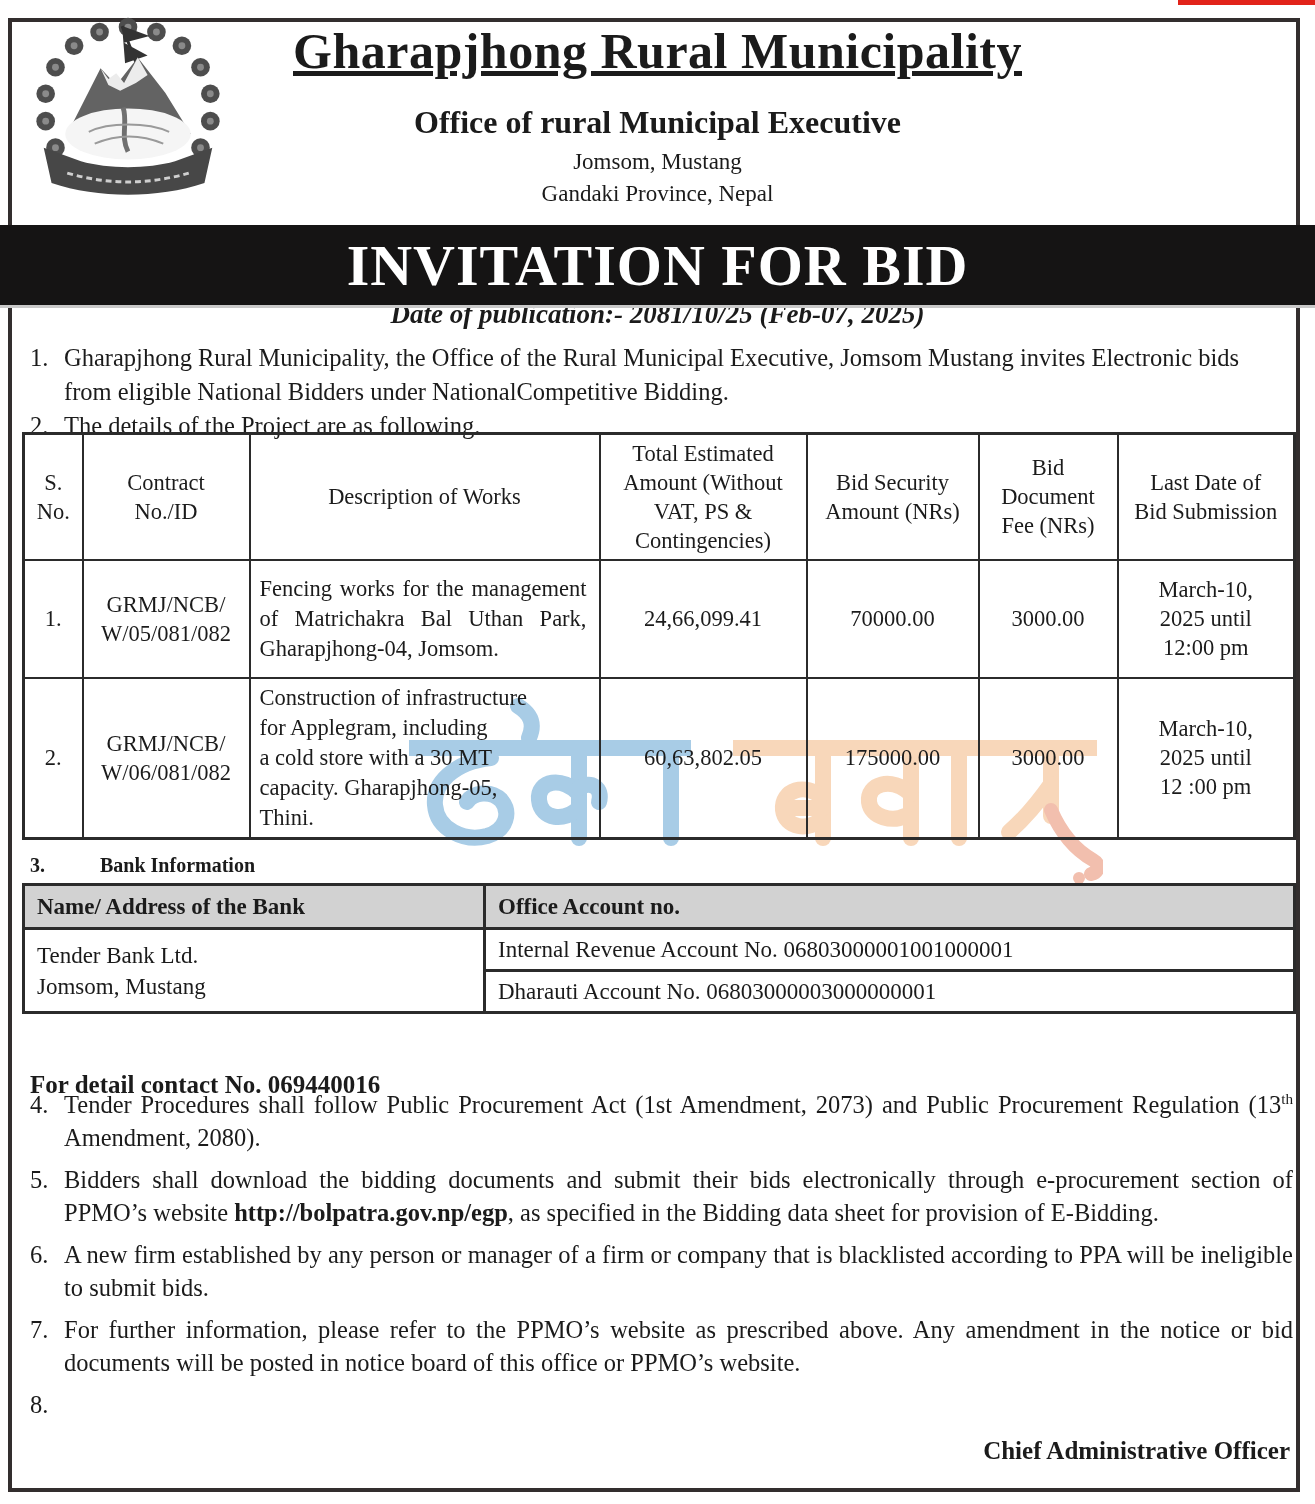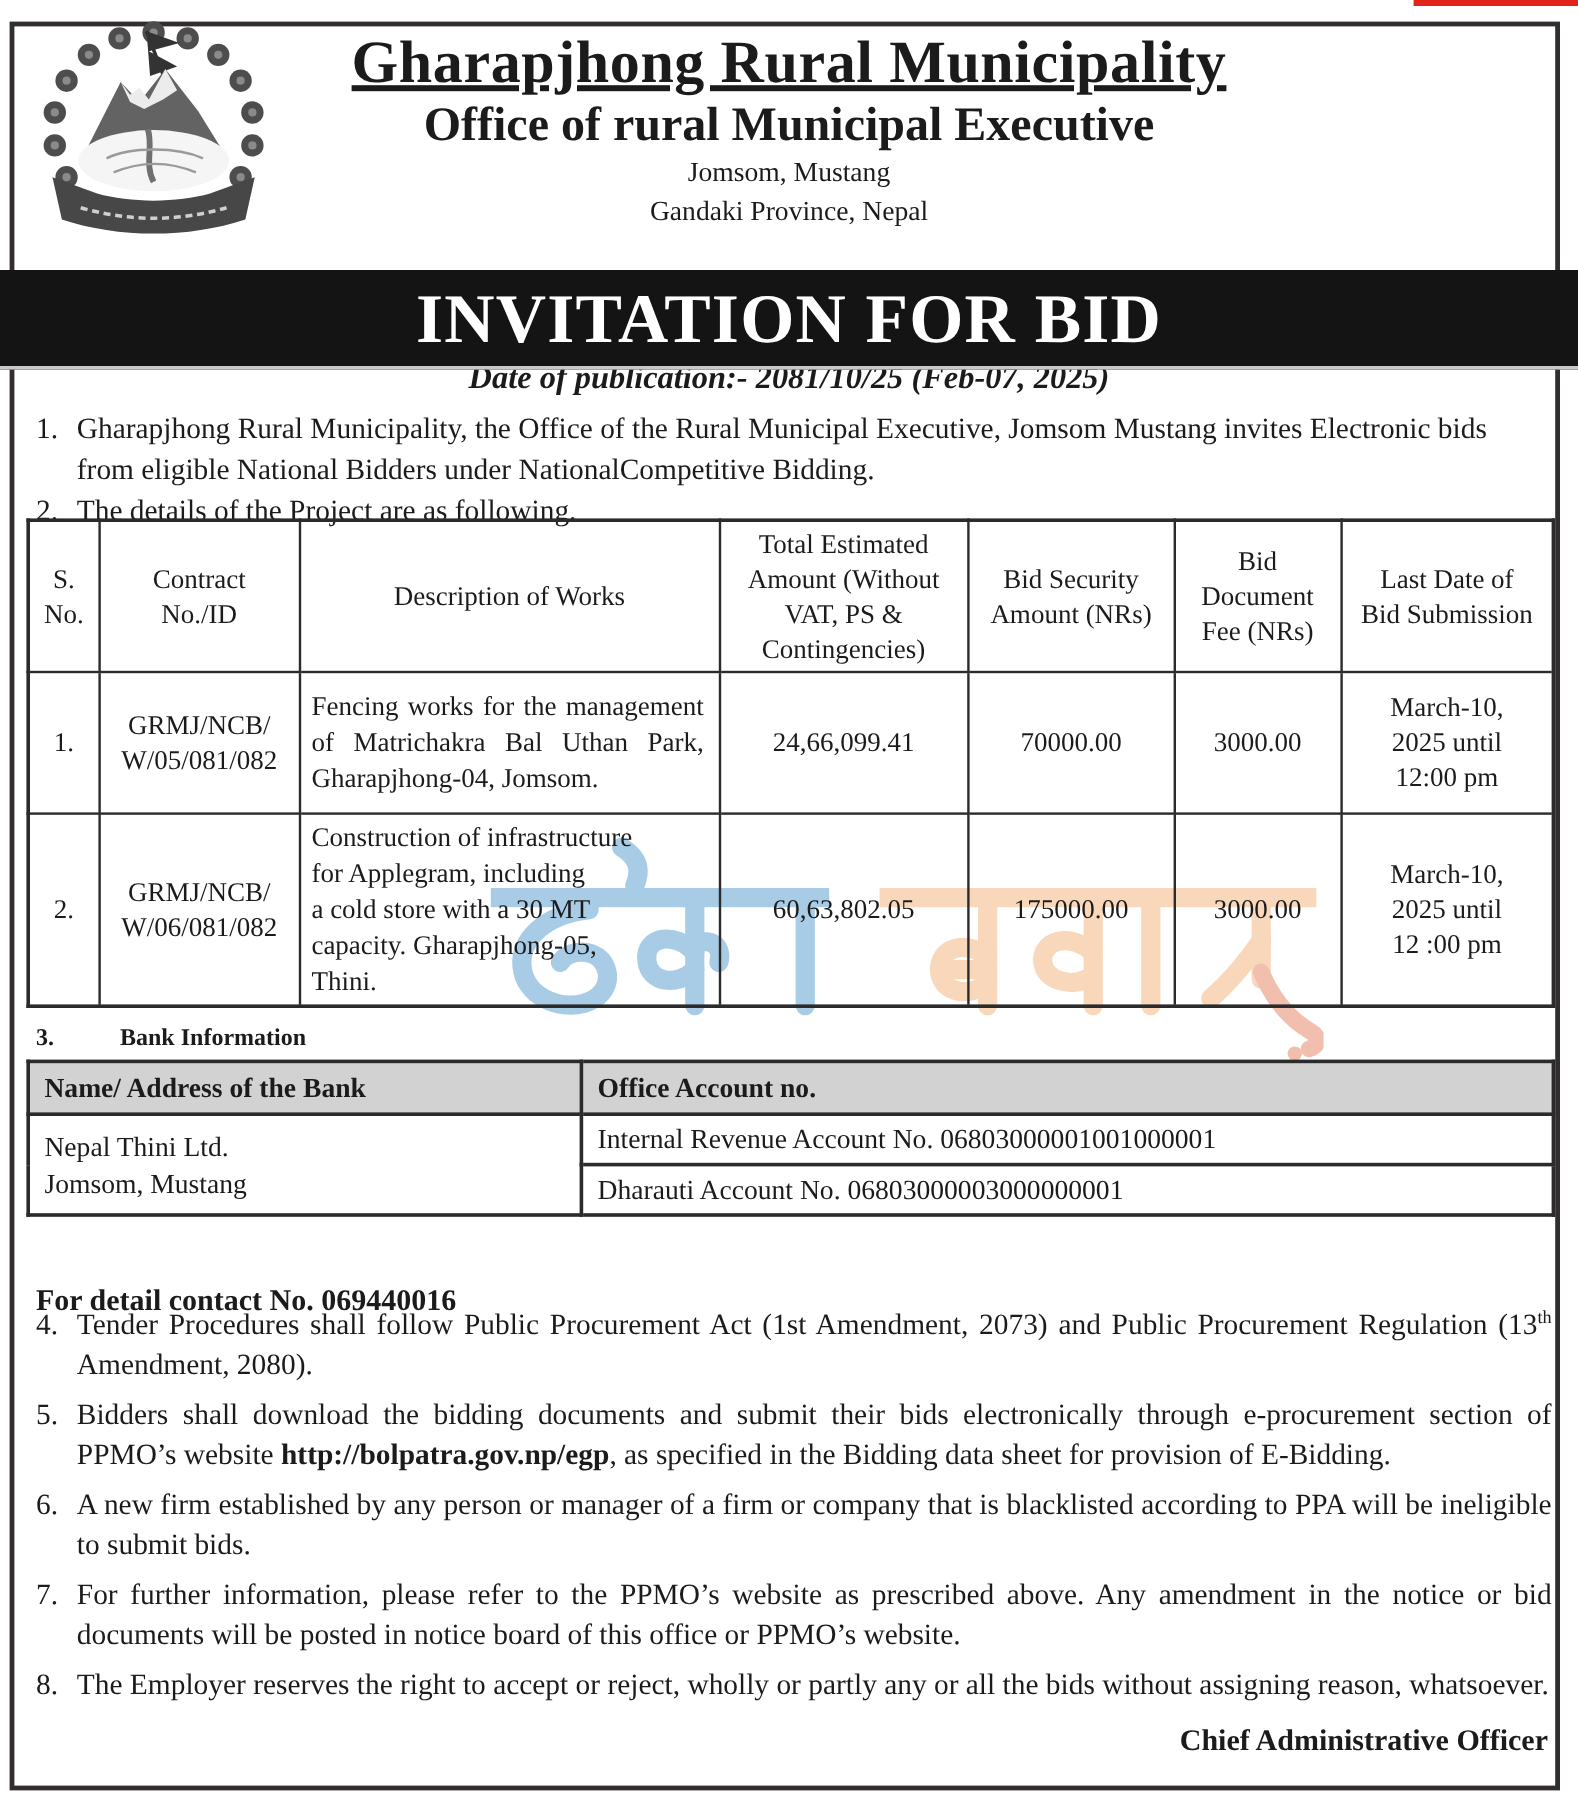--- a/index.html
+++ b/index.html
@@ -5,21 +5,21 @@
   html,body{margin:0;padding:0;background:#ffffff;}
   #page{position:relative;width:1315px;height:1504px;background:#ffffff;overflow:hidden;
         font-family:"Liberation Serif",serif;color:#1b1b1b;}
   .red-bar{position:absolute;left:1178px;top:0;width:137px;height:5px;background:#e2231a;}
   .frame{position:absolute;left:8px;top:18px;width:1292px;height:1474px;
          border:4px solid #332e2e;box-sizing:border-box;background:transparent;}
   
   .logo{position:absolute;left:30px;top:14px;width:196px;height:182px;z-index:1;}
   .header{position:absolute;left:0;top:24px;width:1315px;text-align:center;z-index:1;}
   .header .title{font-size:50px;font-weight:bold;line-height:54px;letter-spacing:0.5px;text-decoration:underline;}
-  .header .subtitle{font-size:40px;font-weight:bold;line-height:44px;margin-top:4px;}
+  .header .subtitle{font-size:32px;font-weight:bold;line-height:44px;margin-top:22px;}
   .header .addr{font-size:23px;line-height:29px;margin-top:3px;}
   
   .banner{position:absolute;left:0;top:225px;width:1315px;height:80px;background:#151414;
           display:flex;align-items:center;justify-content:center;z-index:2;
           border-bottom:3px solid #c9c9c9;box-sizing:content-box;}
   .banner span{color:#ffffff;font-size:58px;font-weight:bold;letter-spacing:1px;}
   .pubdate{position:absolute;left:0;top:299px;width:1315px;text-align:center;
            font-size:27px;font-weight:bold;font-style:italic;z-index:1;}
   
   .intro{position:absolute;left:30px;top:341px;width:1262px;font-size:24.5px;line-height:34px;z-index:1;}
@@ -236,21 +236,21 @@
     <colgroup>
         <col style="width:461px">
         <col style="width:810px">
       </colgroup>
     <tbody>
         <tr>
       <th>Name/ Address of the Bank</th>
       <th>Office Account no.</th>
     </tr>
     <tr>
-      <td rowspan="2" class="bankname">Nepal Thini Ltd.
+      <td rowspan="2" class="bankname">Tender Bank Ltd.
 Jomsom, Mustang</td>
       <td>Internal Revenue Account No. 06803000001001000001</td>
     </tr>
     <tr>
       <td>Dharauti Account No. 06803000003000000001</td>
     </tr>
   </tbody>
     </table>
 
   <div class="contact">For detail contact No. 069440016</div>
@@ -267,19 +267,18 @@
     <div class="li">
       <span class="num">6.</span>
       <span>A new firm established by any person or manager of a firm or company that is blacklisted according to PPA will be ineligible to submit bids.</span>
     </div>
     <div class="li">
       <span class="num">7.</span>
       <span>For further information, please refer to the PPMO’s website as prescribed above. Any amendment in the notice or bid documents will be posted in notice board of this office or PPMO’s website.</span>
     </div>
     <div class="li">
       <span class="num">8.</span>
-      <span>The Employer reserves the right to accept or reject, wholly or partly any or all the bids without assigning reason, whatsoever.</span>
     </div>
   </div>
 
   <div class="signature">Chief Administrative Officer</div>
 
 </div>
 
 </body></html>

